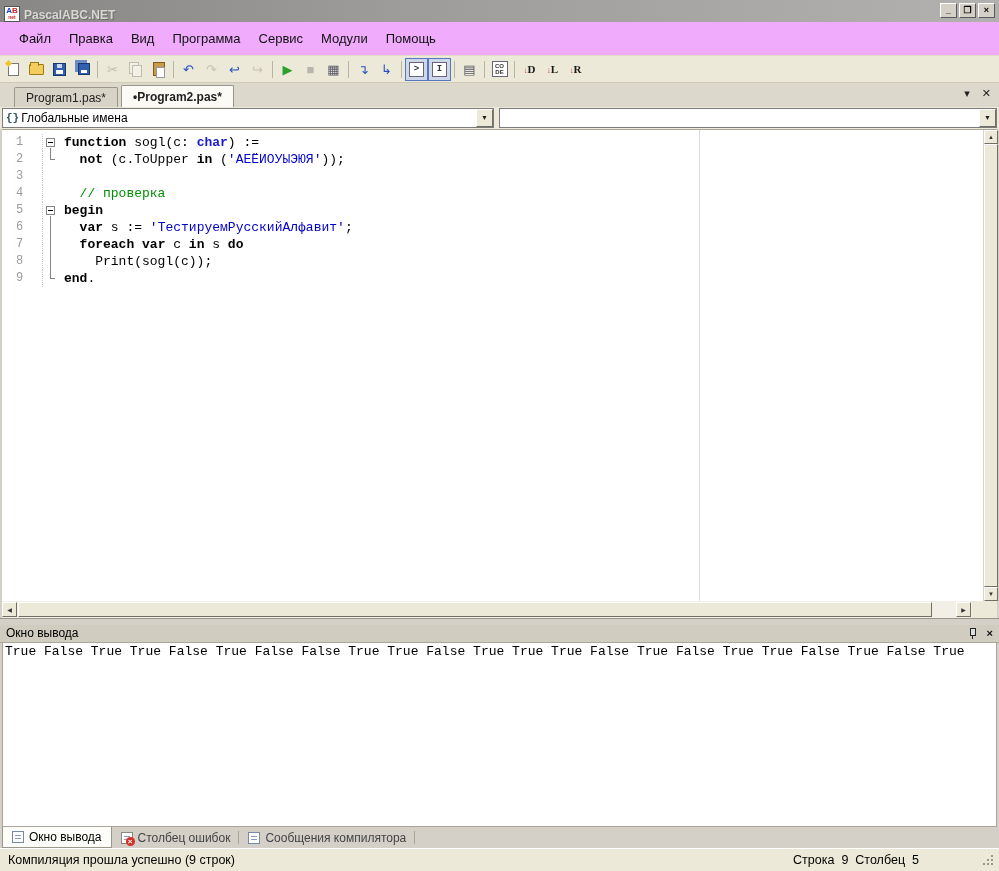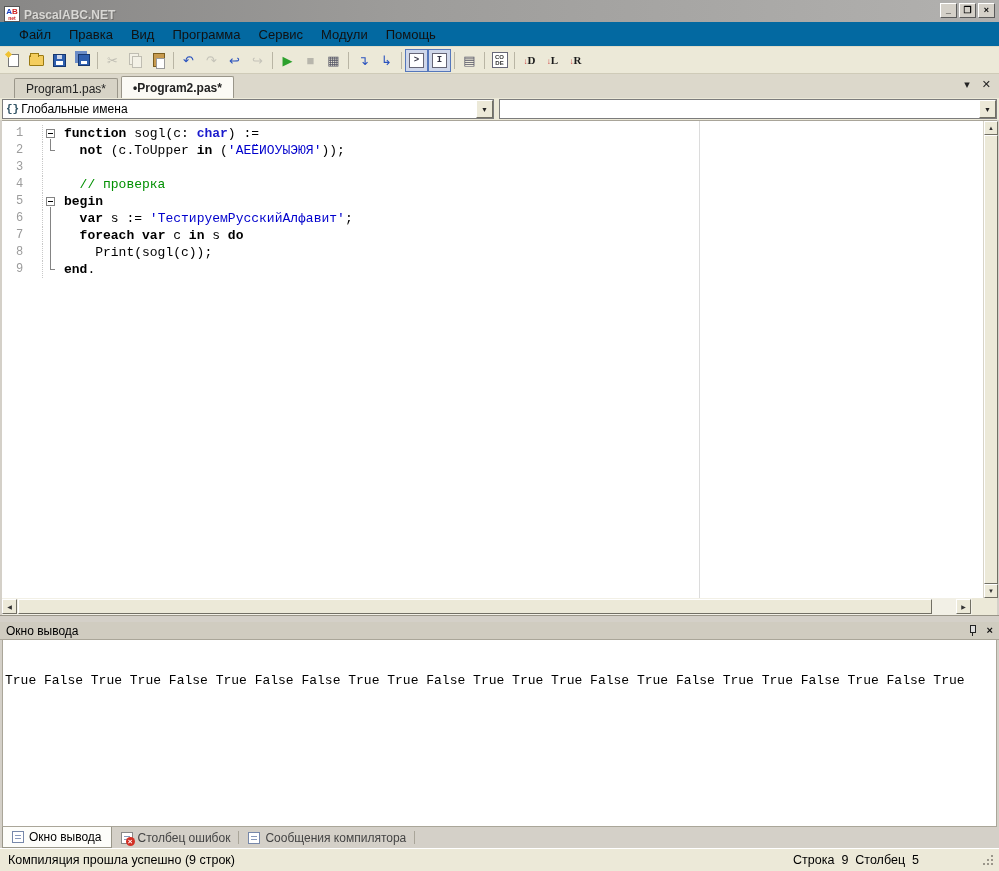--- a/index.html
+++ b/index.html
@@ -10,21 +10,21 @@
   .titlebar { height:22px; background:linear-gradient(90deg,#888786,#9d9c9a 40%,#b2b1af); display:flex; align-items:flex-end; padding:0 4px; position:relative; }
   .appicon { width:16px; height:16px; background:#fff; border:1px solid #555; margin-right:4px; display:flex; flex-direction:column; align-items:center; justify-content:center; line-height:1; }
   .appicon .ab { font:bold 8px/8px "Liberation Sans",sans-serif; }
   .appicon .ab .a { color:#1a3fbf; } .appicon .ab .b { color:#c22; }
   .appicon .net { font:bold 5px/5px "Liberation Sans",sans-serif; color:#c22; }
   .title-text { color:#d8d7d4; font:bold 12px "Liberation Sans",sans-serif; text-shadow:1px 1px 0 #6e6d6b; }
   .winbtns { position:absolute; right:4px; top:3px; display:flex; gap:2px; }
   .winbtn { width:17px; height:15px; background:#d4d0c8; border:1px solid; border-color:#fff #5a5a5a #5a5a5a #fff; font:bold 9px/13px "Liberation Sans",sans-serif; text-align:center; color:#000; }
 
   
-  .menubar { height:25px; background:#0369a1; display:flex; align-items:center; padding-left:10px; border-bottom:1px solid #e0dcc8; }
+  .menubar { height:35px; background:#f0abfc; display:flex; align-items:center; padding-left:10px; border-bottom:1px solid #e0dcc8; }
   .menu-item { padding:3px 9px; font-size:13px; color:#111; }
 
   
   .toolbar { height:27px; background:#ece9d8; display:flex; align-items:center; padding-left:2px; border-bottom:1px solid #cfcbb8; }
   .tbtn { width:23px; height:23px; display:grid; place-items:center; position:relative; }
   .tbtn.disabled { opacity:.38; filter:grayscale(1); }
   .tbtn.pressed { background:#cfd7ea; border:1px solid #5577bb; }
   .tsep { width:1px; height:17px; background:#b9b5a4; margin:0 3px; }
   .glyph { font-size:13px; line-height:13px; }
   .boxedic { width:15px; height:15px; background:#fff; border:1px solid #667; font:bold 9px/13px "Liberation Mono",monospace; text-align:center; color:#334; }
@@ -101,21 +101,21 @@
 
   
   .outheader { height:18px; background:#d0ccc0; display:flex; align-items:center; padding:0 6px; border-bottom:1px solid #aaa699; }
   .outheader .otitle { font-size:12px; color:#000; flex:1; }
   .outheader .hicons { display:flex; gap:10px; align-items:center; }
   .pin-icon { position:relative; width:9px; height:11px; }
   .pin-icon::before { content:''; position:absolute; left:2px; top:0; width:4px; height:6px; border:1px solid #222; background:#ddd; }
   .pin-icon::after { content:''; position:absolute; left:4px; top:7px; width:1px; height:4px; background:#222; }
   .oclose { font:bold 11px/11px "Liberation Sans",sans-serif; color:#111; }
   .outcontent { height:187px; background:#fff; margin:0 2px; border:1px solid #aaa699; border-top:none; overflow:hidden; }
-  .outtext { font:13px/16px "Liberation Mono",monospace; color:#000; white-space:nowrap; padding:1px 2px;margin-top:32px; }
+  .outtext { font:13px/16px "Liberation Mono",monospace; color:#000; white-space:nowrap; padding:1px 2px; }
 
   
   .btabs { height:21px; background:#d4d0c8; display:flex; align-items:stretch; padding-left:2px; }
   .btab { display:flex; align-items:center; gap:5px; padding:0 9px; font-size:12px; color:#444; position:relative; }
   .btab:not(.active)::after { content:''; position:absolute; right:0; top:4px; bottom:4px; width:1px; background:#a9a599; }
   .btab.active { background:#fdfdfa; border:1px solid #9a978a; border-top:none; color:#000; }
   .bic { position:relative; width:12px; height:12px; background:#fff; border:1px solid #7788aa; }
   .bic::before { content:''; position:absolute; left:2px; top:3px; right:2px; height:1px; background:#8899bb; box-shadow:0 3px 0 #8899bb; }
   .bic-err { border-color:#888; }
   .bic-err::after { content:'×'; position:absolute; right:-3px; bottom:-3px; width:9px; height:9px; background:#d23025; color:#fff; border-radius:50%; font:bold 8px/9px "Liberation Sans",sans-serif; text-align:center; }

